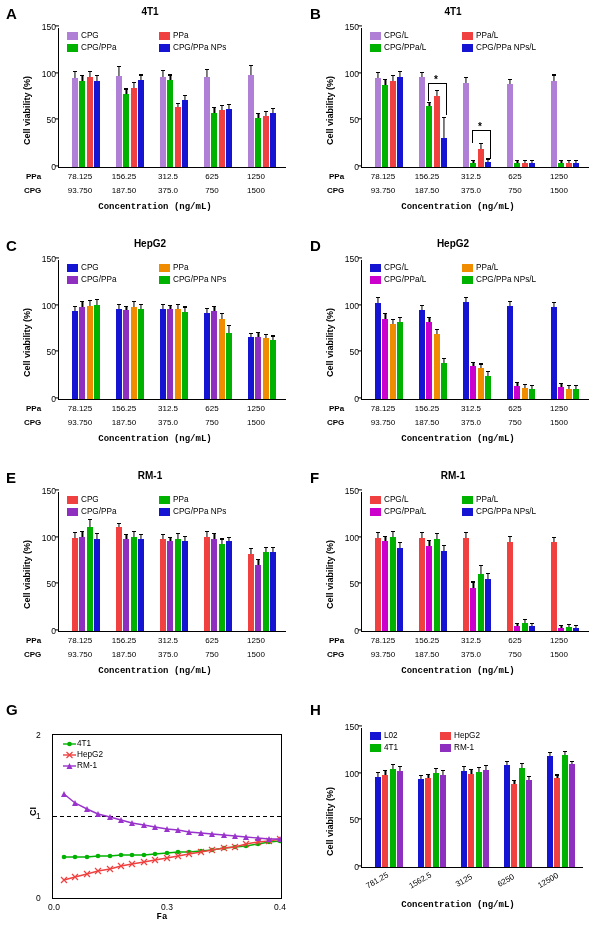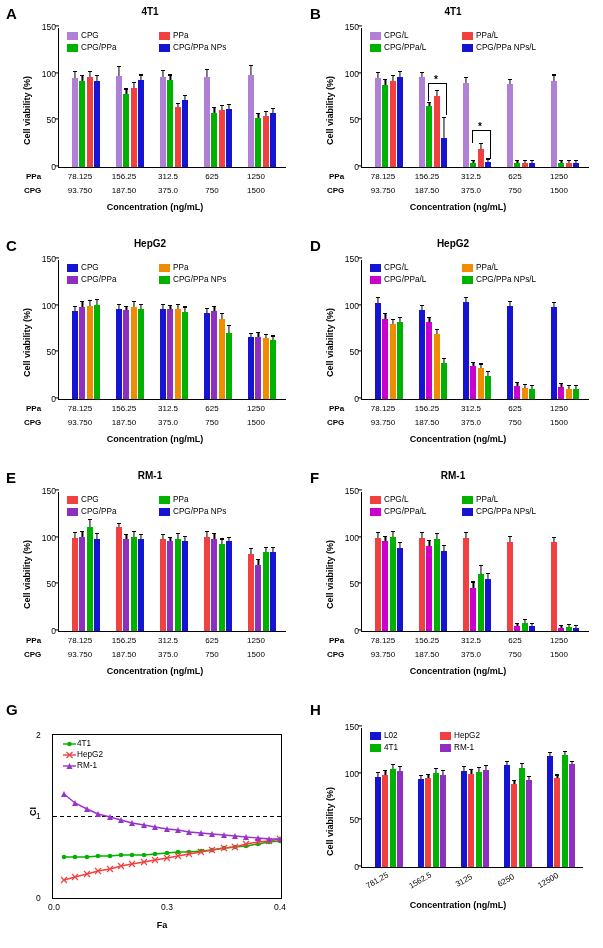--- a/index.html
+++ b/index.html
@@ -4,21 +4,21 @@
 <style>
   html,body{margin:0;padding:0;background:#ffffff;}
   body{width:603px;height:948px;font-family:"Liberation Sans",sans-serif;color:#000;position:relative;overflow:hidden;}
   .panel{position:absolute;}
   .plabel{position:absolute;font-weight:bold;font-size:15px;line-height:1;}
   .ptitle{position:absolute;font-weight:bold;font-size:10px;text-align:center;width:100%;top:0;left:0;}
   .chartbox{position:absolute;border-left:1.4px solid #000;border-bottom:1.4px solid #000;box-sizing:border-box;}
   .ytick{position:absolute;right:100%;transform:translateY(-50%);font-size:8.5px;padding-right:3px;white-space:nowrap;}
   .ytickmark{position:absolute;right:100%;width:4px;height:1.2px;background:#000;transform:translateY(-50%);}
   .ylab{position:absolute;font-size:9px;font-weight:bold;transform:rotate(-90deg);transform-origin:0 0;white-space:nowrap;}
-  .xlab{position:absolute;font-size:9px;font-weight:bold;text-align:center;width:100%;}
+  .xlab{position:absolute;font-size:9px;font-weight:bold;text-align:center;width:100%;font-family:Liberation Mono, monospace;}
   .grp{position:absolute;bottom:0;display:flex;align-items:flex-end;justify-content:center;}
   .bar{position:relative;width:6px;margin:0 0.6px;}
   .bar i{position:absolute;left:50%;width:1.1px;background:#000;transform:translateX(-50%);bottom:0;}
   .bar i.cap{width:4px;height:1.1px;}
   .legend{position:absolute;display:grid;font-size:8.2px;}
   .lgitem{display:flex;align-items:center;white-space:nowrap;}
   .swatch{width:11px;height:8px;margin-right:3px;flex:0 0 auto;}
   .tickrow{position:absolute;font-size:8px;text-align:center;}
   .rowlab{position:absolute;font-size:8px;font-weight:bold;}
   .sig{position:absolute;font-size:10px;font-weight:bold;}
@@ -976,21 +976,21 @@
     </div>
   </div>
 
   <div style="position:absolute;left:36px;top:34px;font-size:8.5px;">2</div>
   <div style="position:absolute;left:36px;top:115px;font-size:8.5px;">1</div>
   <div style="position:absolute;left:36px;top:197px;font-size:8.5px;">0</div>
 
   <div style="position:absolute;left:42px;top:206px;font-size:8.5px;width:24px;text-align:center;">0.0</div>
   <div style="position:absolute;left:155px;top:206px;font-size:8.5px;width:24px;text-align:center;">0.3</div>
   <div style="position:absolute;left:268px;top:206px;font-size:8.5px;width:24px;text-align:center;">0.4</div>
-  <div class="xlab" style="top:224px;left:42px;width:240px;">Fa</div>
+  <div class="xlab" style="top:216px;left:42px;width:240px;">Fa</div>
 </div>
 
 <div class="panel" style="left:303px;top:696px;width:300px;height:252px;">
   <div class="ylab" style="left:22px;top:160px;">Cell viability (%)</div>
   <div class="chartbox" style="left:58px;top:32px;width:222px;height:140px;">
     <div class="ytick" style="bottom:0px;top:auto;transform:translateY(50%);">0</div>
     <div class="ytickmark" style="bottom:0px;"></div>
     <div class="ytick" style="bottom:46.6px;top:auto;transform:translateY(50%);">50</div>
     <div class="ytickmark" style="bottom:46.6px;"></div>
     <div class="ytick" style="bottom:93.3px;top:auto;transform:translateY(50%);">100</div>

